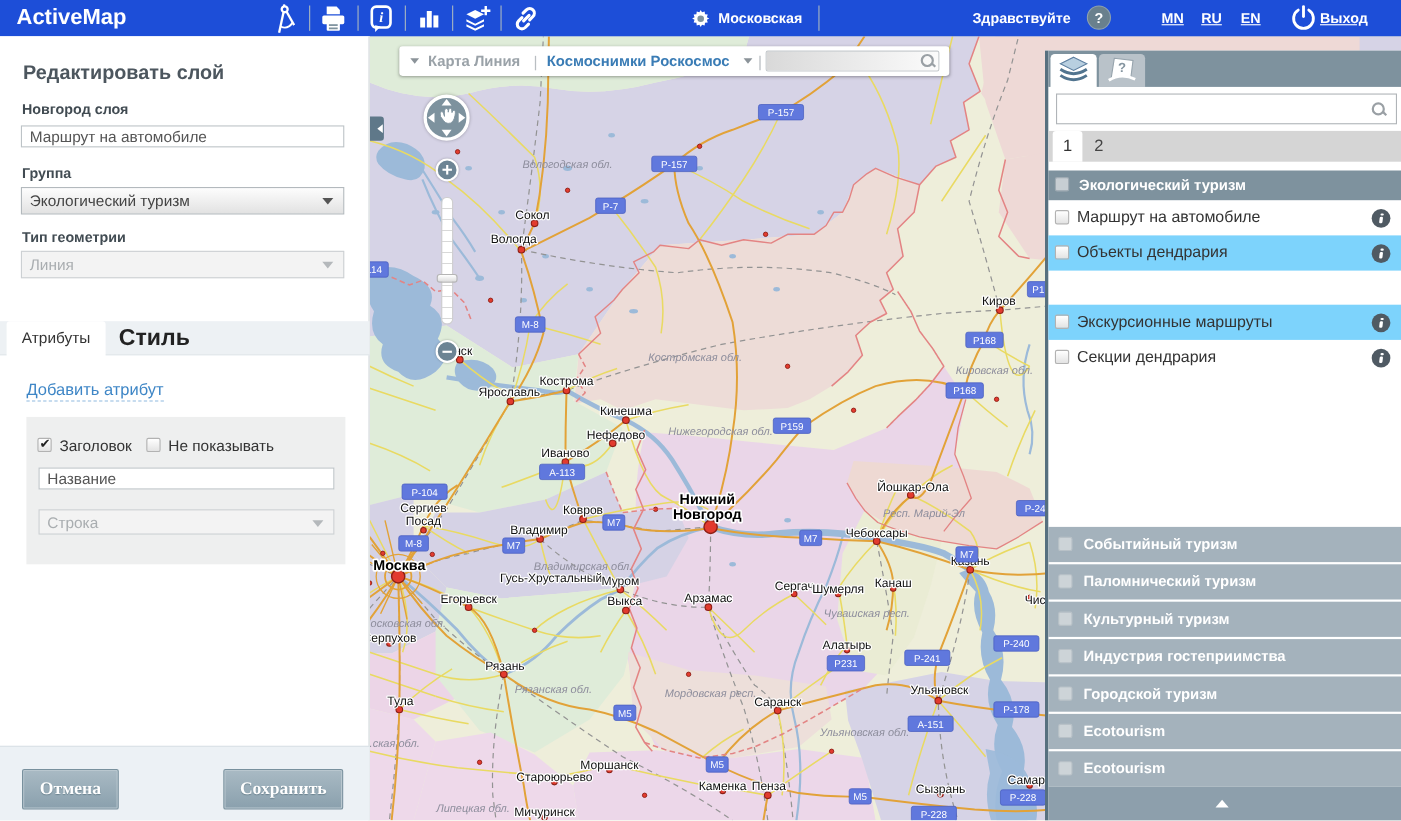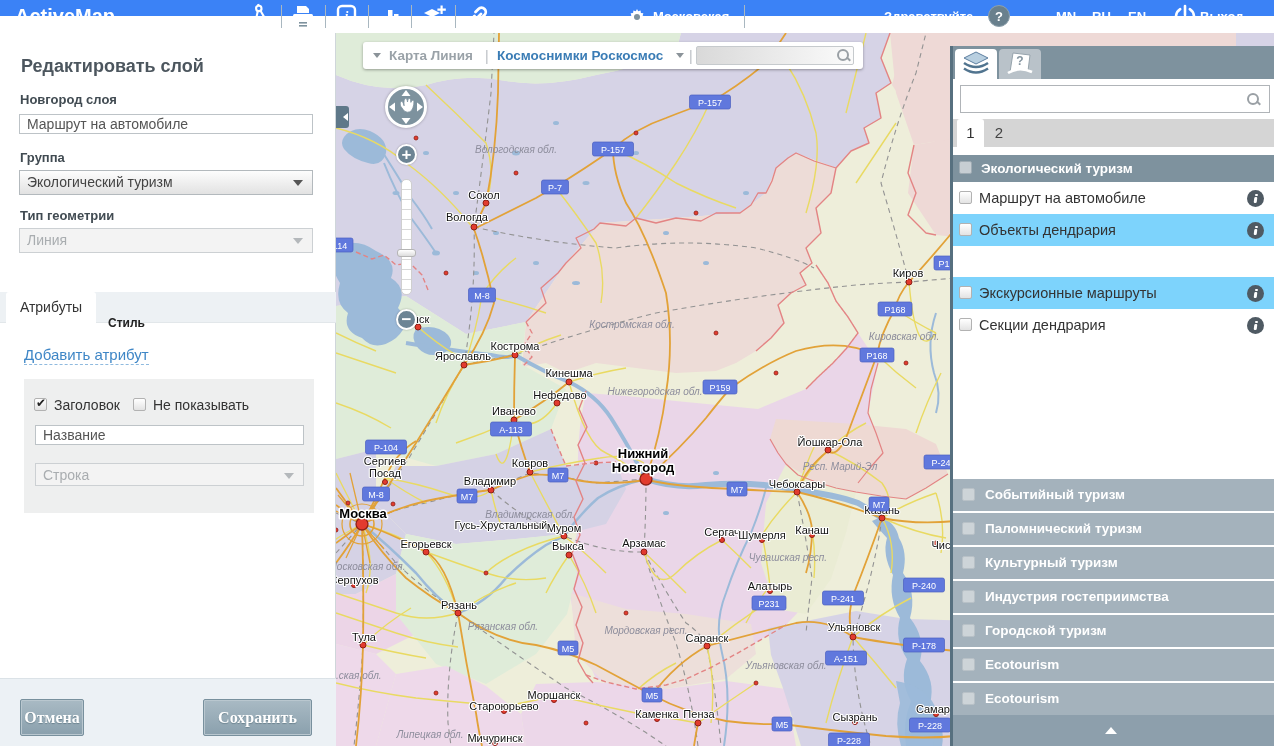--- a/index.html
+++ b/index.html
@@ -1,21 +1,21 @@
 <!DOCTYPE html>
 <html lang="ru"><head>
 <meta charset="utf-8">
 <title>ActiveMap</title>
 <style>
 *{margin:0;padding:0;box-sizing:border-box}
 html,body{width:1274px;height:746px;overflow:hidden;background:#fff;
   font-family:"Liberation Sans",sans-serif;}
 #app{position:relative;width:1274px;height:746px;overflow:hidden}
 
-#topbar{position:absolute;left:0;top:0;width:1274px;height:16px;background:#3b82f6;color:#fff}
+#topbar{position:absolute;left:0;top:0;width:1274px;height:33px;background:#1d4ed8;color:#fff}
 #logo{position:absolute;left:15px;top:5px;font-size:20px;font-weight:bold;letter-spacing:0px}
 .tb-ic{position:absolute;top:3px;width:28px;height:28px}
 .tb-sep{position:absolute;top:5px;width:1px;height:23px;background:#a9b7c0}
 #mgmt{position:absolute;left:622px;top:0;height:33px;color:#fff}
 #mgmt .txt{position:absolute;left:31px;top:9px;font-size:13px;font-weight:bold}
 #greet{position:absolute;left:884px;top:9px;font-size:13px;font-weight:bold}
 #qmark{position:absolute;left:988px;top:5px;width:22px;height:22px;border-radius:50%;background:#69808d;
   color:#fff;font-weight:bold;text-align:center;font-size:13px;line-height:22px;border:1px solid #8fa2ad}
 .lang{position:absolute;top:9px;font-size:13px;font-weight:bold;text-decoration:underline;color:#fff}
 #vyhod{position:absolute;left:1200px;top:9px;font-size:13px;font-weight:bold;text-decoration:underline}
@@ -27,21 +27,21 @@
   padding:0 7px;font-family:"Liberation Sans",sans-serif}
 .sel{position:absolute;border:1px solid #b3b9bd;background:linear-gradient(#fdfdfd,#e2e2e2);
   font-size:14px;color:#444;padding:2px 7px;line-height:19px}
 .sel .arr{position:absolute;right:9px;top:9px;width:0;height:0;border:5px solid transparent;
   border-top:6px solid #555;border-bottom:none}
 .sel.dis{background:#f3f3f3;color:#a9adb0;border-color:#ccd0d3}
 .sel.dis .arr{border-top-color:#b4b8bb}
 #tabstrip{position:absolute;left:0;top:259px;width:336px;height:31px;background:#edf1f4;border-bottom:1px solid #e2e7ea}
 #tab-attr{position:absolute;left:6px;top:0px;width:90px;height:32px;background:#fff;text-align:center;
   font-size:14px;color:#333;line-height:31px;border-radius:3px 3px 0 0}
-#tab-style{position:absolute;left:108px;top:16px;font-size:12px;font-weight:bold;color:#222;line-height:31px}
+#tab-style{position:absolute;left:108px;top:0;font-size:21px;font-weight:bold;color:#222;line-height:31px}
 #addattr{position:absolute;left:24px;top:313px;font-size:15px;color:#3e86c6;border-bottom:1px dashed #8fbadf;padding-bottom:1px}
 #graybox{position:absolute;left:24px;top:346px;width:290px;height:134px;background:#eeefef}
 .cb{position:absolute;width:13px;height:13px;border:1px solid #b2b2b2;border-radius:2px;background:linear-gradient(#fff,#e3e3e3)}
 .cb.checked:after{content:"\2714";position:absolute;left:1px;top:-3px;font-size:12px;color:#222}
 .cblbl{position:absolute;font-size:14px;color:#333}
 #leftfoot{position:absolute;left:0;top:645px;width:336px;height:68px;background:#ecf1f5;border-top:1px solid #dbe2e7}
 .btn{position:absolute;top:20px;height:37px;border:1px solid #78909d;border-radius:2px;
   background:linear-gradient(#a9bac4,#8aa0ad);box-shadow:inset 0 0 0 1px #b9c7cf;
   color:#fff;font-weight:bold;font-size:16px;text-align:center;line-height:35px;
   font-family:"Liberation Serif",serif;text-shadow:0 1px 1px #6c838f}
@@ -621,21 +621,21 @@
     <div id="addattr">Добавить атрибут</div>
     <div id="graybox">
       <div class="cb checked" style="left:10px;top:19px"></div>
       <div class="cblbl" style="left:30px;top:18px">Заголовок</div>
       <div class="cb" style="left:109px;top:19px"></div>
       <div class="cblbl" style="left:129px;top:18px">Не показывать</div>
       <div class="inp" style="left:11px;top:46px;width:269px;height:20px;line-height:18px">Название</div>
       <div class="sel dis" style="left:11px;top:84px;width:269px;height:23px">Строка<i class="arr"></i></div>
     </div>
     <div id="leftfoot">
-      <div class="btn" style="left:20px;width:64px">Отмена</div>
+      <div class="btn" style="left:20px;width:88px">Отмена</div>
       <div class="btn" style="left:203px;width:109px">Сохранить</div>
     </div>
   </div>
 
   <div id="right">
     <div id="rhead">
       <div class="rtab" id="rtab1">
           <svg width="34" height="26" viewBox="0 0 34 26" style="position:absolute;left:4px;top:2px">
         <path d="M17,1 L29,7 L17,13 L5,7 Z" fill="#b8cfe0" stroke="#5d7fa0" stroke-width="1"></path>
         <path d="M5,12 Q17,20 29,12" fill="none" stroke="#51748f" stroke-width="2.6"></path>

